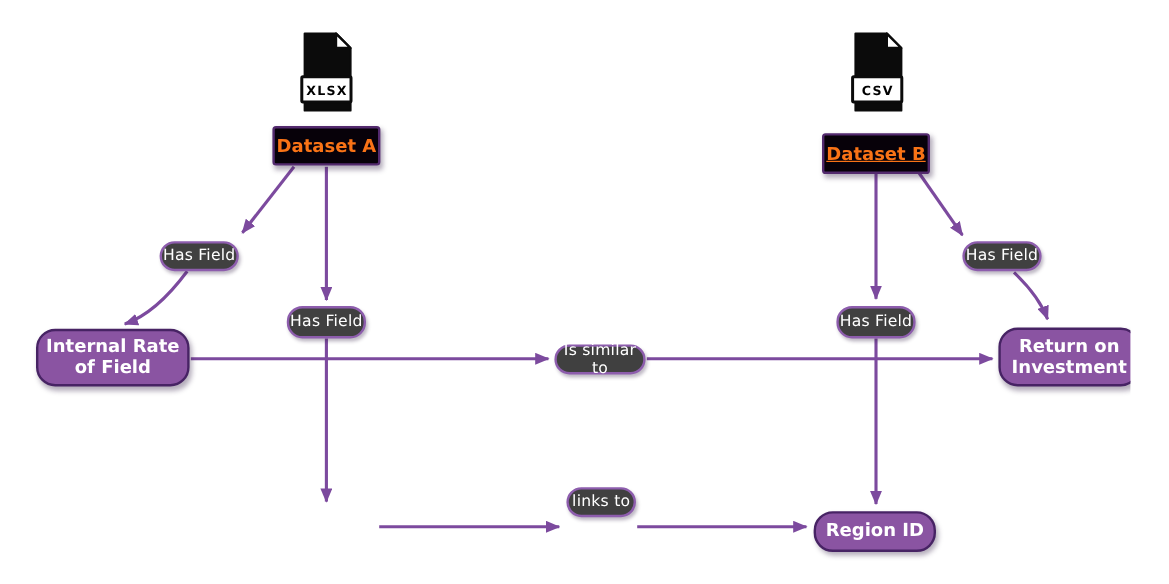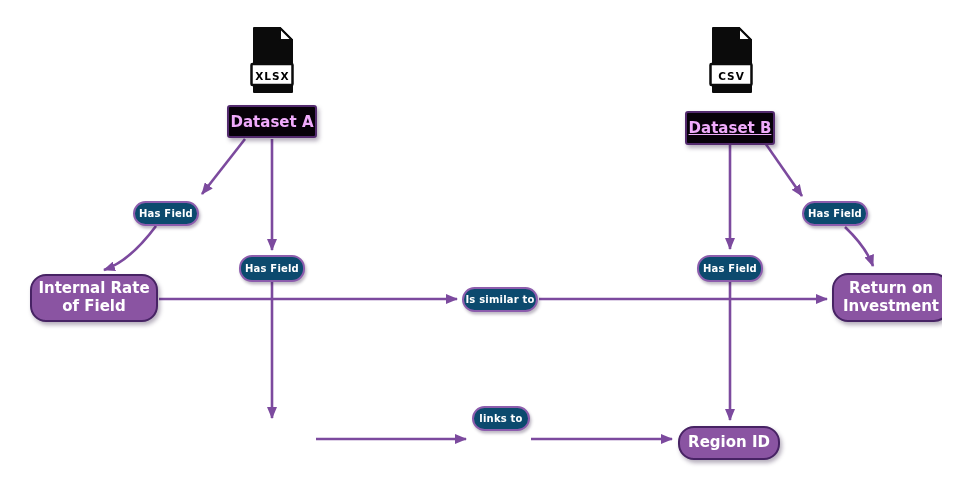--- a/index.html
+++ b/index.html
@@ -7,32 +7,32 @@
     position:relative;width:942px;height:487px;background:#ffffff;overflow:hidden;
     font-family:"DejaVu Sans","Liberation Sans",sans-serif;
   }
   #edge-layer{position:absolute;left:0;top:0;width:974px;height:487px;}
   .edge{stroke:#7c4a9e;stroke-width:2.6;fill:none;}
 
   .abs{position:absolute;box-sizing:border-box;display:flex;align-items:center;justify-content:center;text-align:center;}
 
   .dataset{
     background:#070109;border:2.5px solid #532a6e;border-radius:3px;
-    color:#f0abfc;font-weight:bold;font-size:15px;
+    color:#f97316;font-weight:bold;font-size:15px;
     box-shadow:2px 3px 4px rgba(40,20,60,0.35);
   }
   .field-node{
     background:#8a54a2;border:2.5px solid #472364;border-radius:16px;
     color:#ffffff;font-weight:bold;font-size:15px;line-height:1.18;
     box-shadow:2px 3px 4px rgba(40,20,60,0.35);
     padding:2px 6px;
   }
   .pill{
-    background:#0c4a6e;border:2px solid #8d5dad;border-radius:13px;
-    color:#ffffff;font-weight:bold;font-size:10px;letter-spacing:0.2px;
+    background:#404040;border:2px solid #8d5dad;border-radius:13px;
+    color:#ffffff;font-weight:normal;font-size:13px;letter-spacing:0.2px;
     box-shadow:1.5px 2.5px 3px rgba(40,20,60,0.3);
   }
 
   .file-icon{position:absolute;}
   .file-label-text{
     font-family:"DejaVu Sans","Liberation Sans",sans-serif;
     font-weight:bold;font-size:10.5px;letter-spacing:1px;fill:#000000;
   }
 
   

